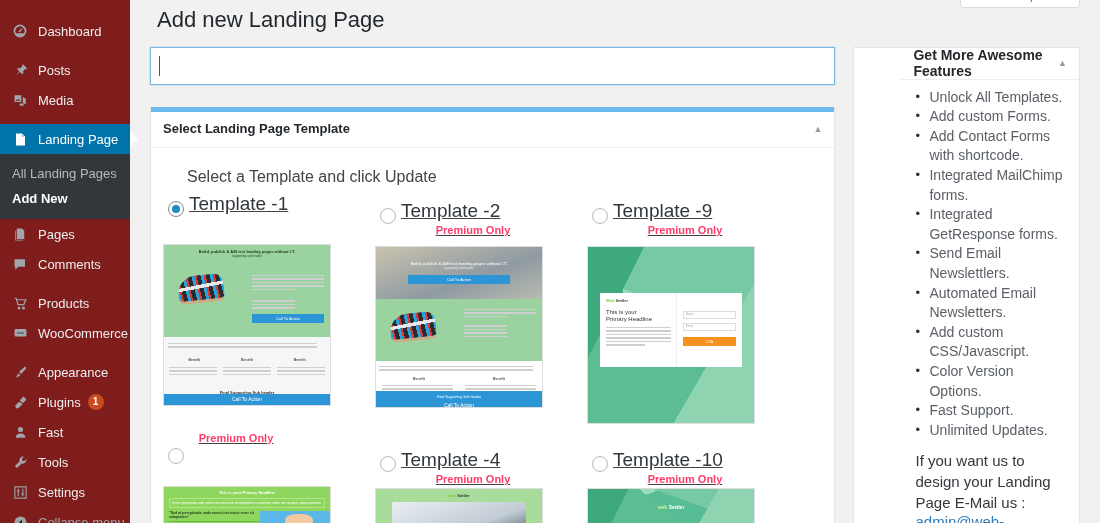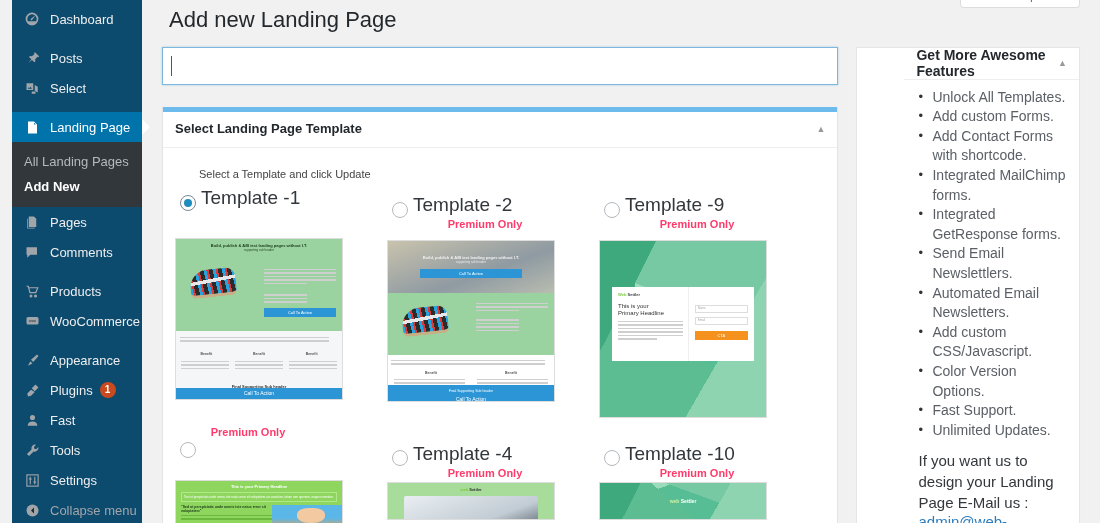--- a/index.html
+++ b/index.html
@@ -9,24 +9,23 @@
     background: #f1f1f1;
     font-family: "Liberation Sans", sans-serif;
     font-size: 13px;
     color: #444;
   }
   .screen { position: relative; width: 1100px; height: 523px; display: flex; }
 
   
   .adminmenu {
     width: 130px; min-width: 130px; height: 523px;
-    background: #0c4a6e; color: #eee;
+    background: #7f1d1d; color: #eee;
     position: relative; z-index: 20;
-    padding-top: 4px;
-    margin-left: 12px;
+    padding-top: 16px;
   }
   .menu-item {
     display: flex; align-items: center;
     height: 30px; padding: 0 0 0 10px;
     color: #eee; font-size: 13px; position: relative;
     cursor: pointer;
   }
   .menu-item .m-ico {
     width: 20px; height: 20px; margin-right: 8px;
     display: flex; align-items: center; justify-content: center;
@@ -112,27 +111,27 @@
   }
   .postbox-header h2 {
     font-size: 13px; font-weight: 600; color: #23282d;
     line-height: 1.4;
   }
   .toggle-ind { color: #999; font-size: 9px; line-height: 1; cursor: pointer; }
 
   .inside { padding: 12px 12px 12px 12px; }
 
   .tmpl-hint {
-    font-size: 11px; color: #444; margin: 8px 0 2px 24px;
+    font-size: 16px; color: #444; margin: 8px 0 2px 24px;
   }
   .tmpl-grid {
     display: flex; flex-wrap: wrap;
   }
   .tmpl-cell { width: 200px; margin-right: 12px; margin-bottom: 6px; position: relative; }
-  .tmpl-head { position: relative; min-height: 56px; padding-left: 26px; }
+  .tmpl-head { position: relative; min-height: 56px; padding-left: 26px; text-decoration: underline; }
   .tmpl-radio {
     position: absolute; left: 5px; top: 13px;
     width: 16px; height: 16px; border-radius: 50%;
     border: 1px solid #b4b9be; background: #fff;
   }
   .tmpl-radio.checked { border-color: #7e8993; }
   .tmpl-radio.checked::after {
     content: ""; position: absolute; left: 3px; top: 3px;
     width: 8px; height: 8px; border-radius: 50%; background: #1e8cbe;
   }
@@ -245,21 +244,21 @@
       </span>
       <span class="m-label">Posts</span>
     </div>
 
     <div class="menu-item">
       <span class="m-ico">
         <svg width="15" height="15" viewBox="0 0 20 20" fill="currentColor">
             <path d="M2 3h9v9H2V3zm1.8 7.2h5.4L7.5 7.8 6.2 9.4 5 8.3l-1.2 1.9zM13 5.4l4 2.4v7.5l-4-2.3V5.4zM9 14h5v3H9v-3z"></path>
           </svg>
       </span>
-      <span class="m-label">Select</span>
+      <span class="m-label">Media</span>
     </div>
 
     <div class="menu-gap"></div>
 
     <div class="menu-item current">
       <span class="m-ico">
         <svg width="15" height="15" viewBox="0 0 20 20" fill="currentColor">
             <path d="M4 2h8l4 4v12H4V2zm8 1.5V6h2.5L12 3.5z"></path>
           </svg>
       </span>

